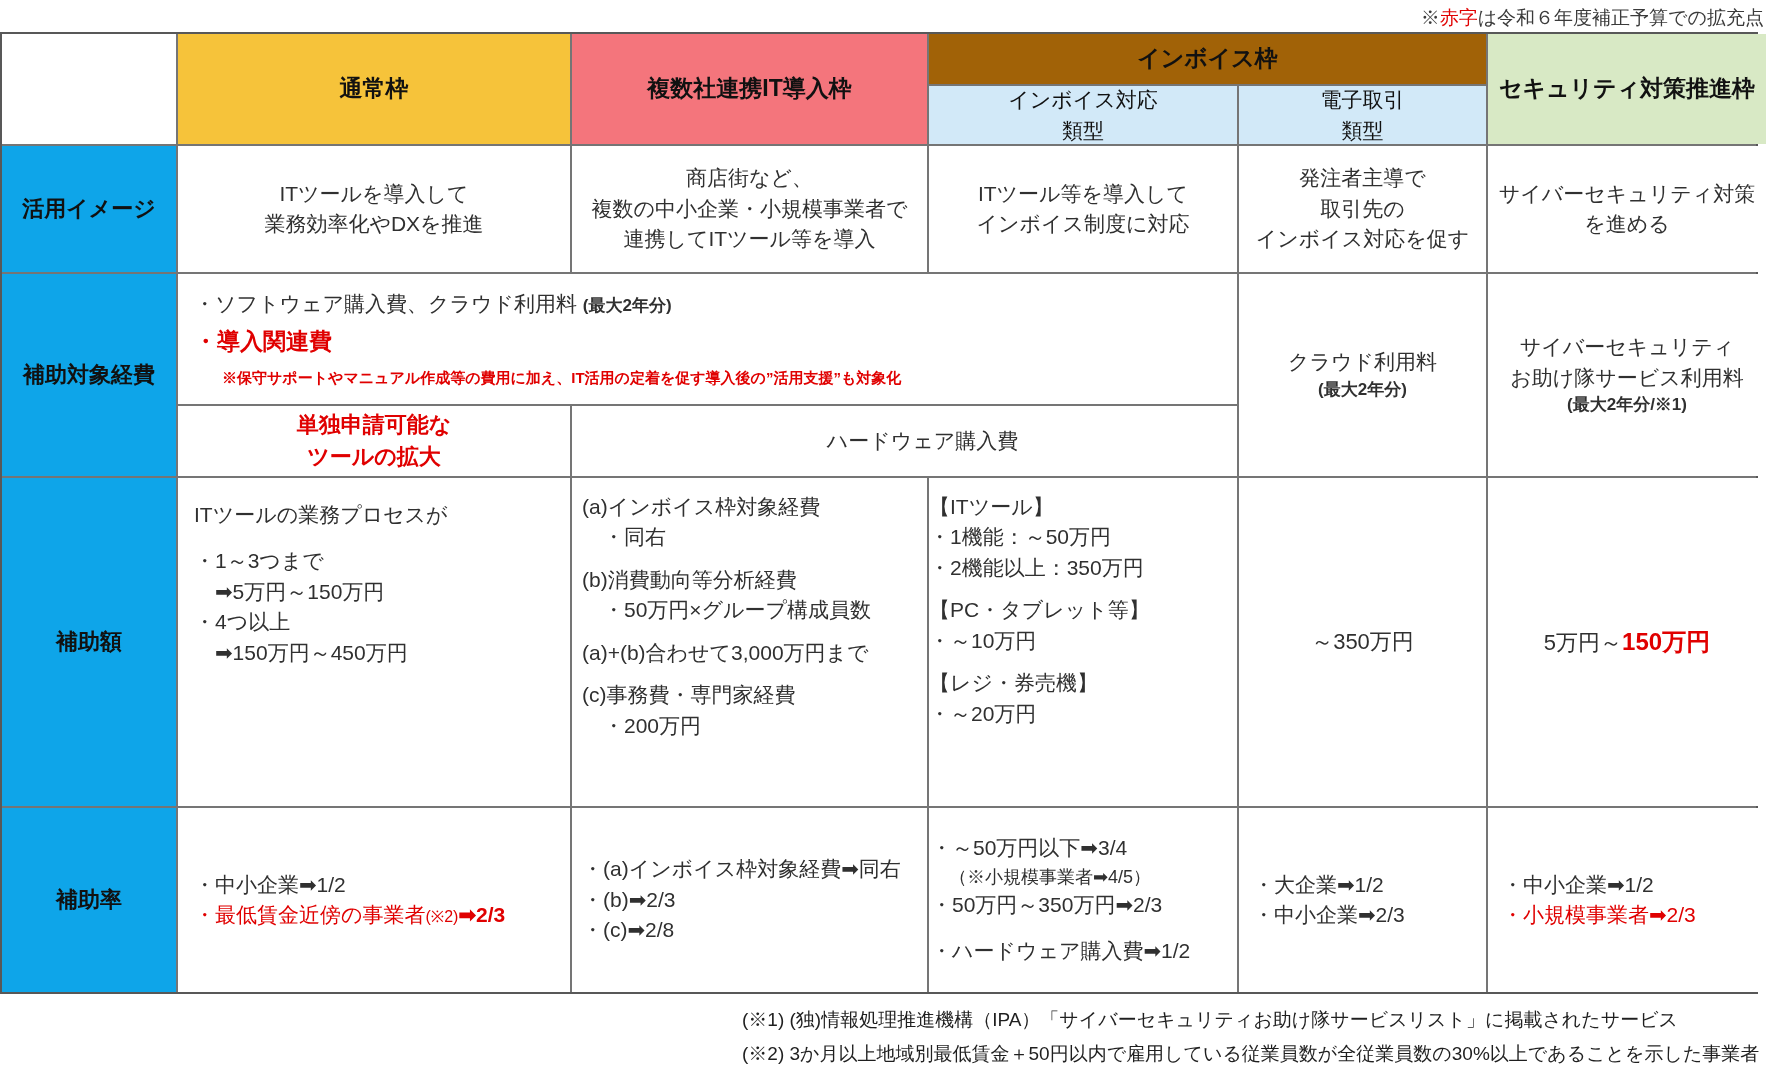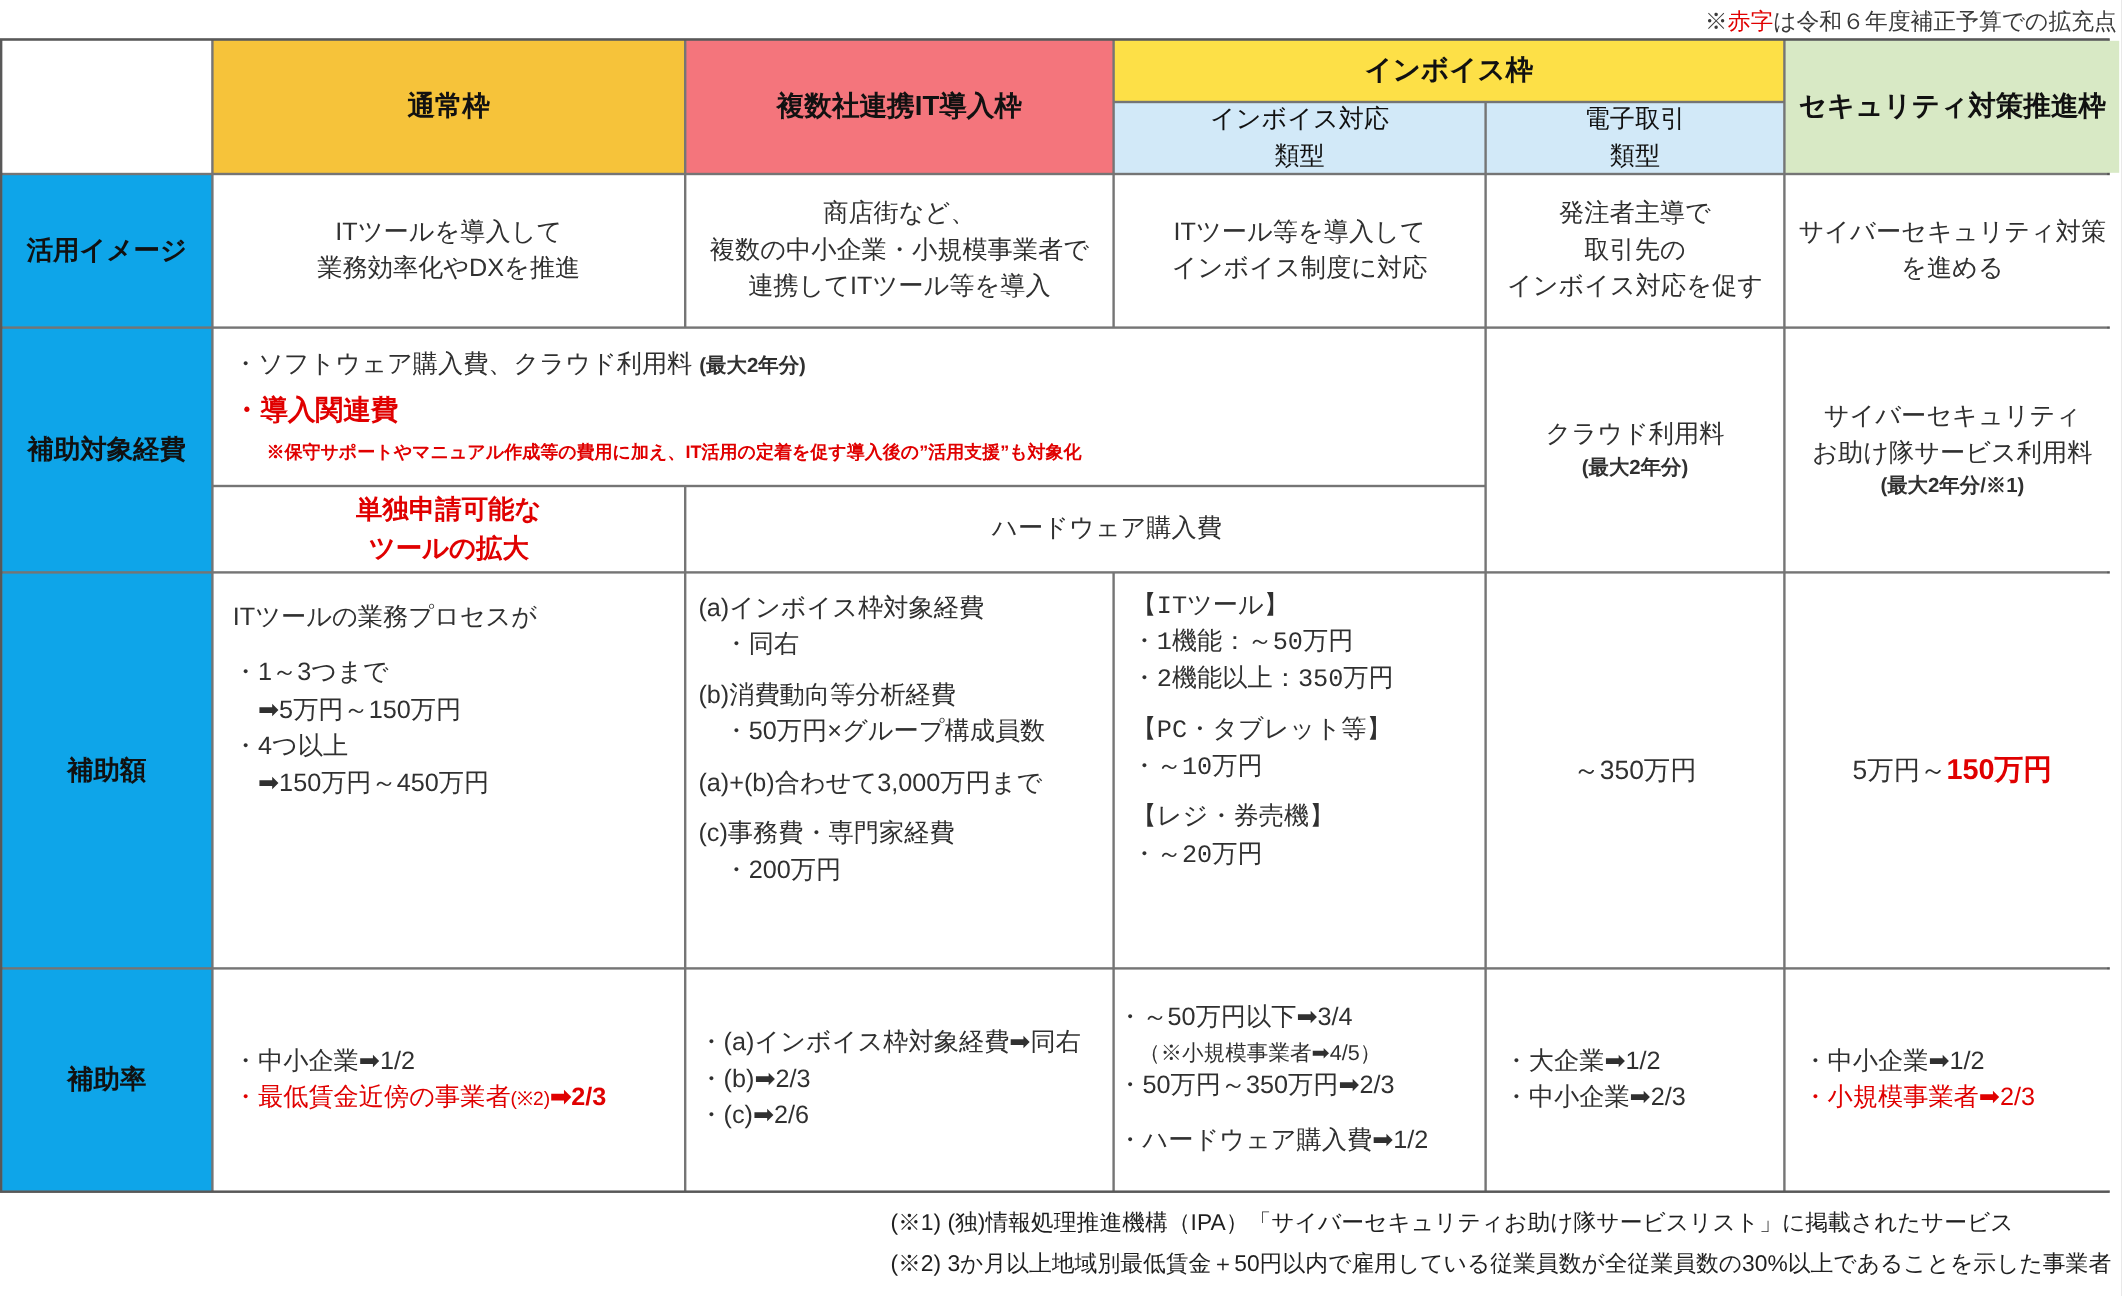--- a/index.html
+++ b/index.html
@@ -14,21 +14,21 @@
     grid-template-columns:174px 392px 355px 308px 247px 278px;
     grid-template-rows:50px 58px 126px 130px 70px 328px 184px;
     gap:2px;background:#757575;border:2px solid #585858;width:1754px;
   }
   .cell{background:#ffffff;display:flex;flex-direction:column;font-size:21px;line-height:1.45;}
   .center{align-items:center;justify-content:center;text-align:center;}
   .vcenter{justify-content:center;}
   .hdr{font-weight:bold;font-size:23px;color:#111;align-items:center;justify-content:center;text-align:center;}
   .bg-yellow{background:#f6c33a;}
   .bg-salmon{background:#f4757c;}
-  .bg-blue{background:#fde047;}
+  .bg-blue{background:#a16207;}
   .bg-lightblue{background:#d2e9f8;font-weight:normal;font-size:21px;line-height:1.5;}
   .bg-green{background:#d8e9c5;}
   .bg-cream{background:#0ea5e9;}
   .rowlabel{font-weight:bold;font-size:22px;color:#111;align-items:center;justify-content:center;text-align:center;}
 
   .c1r1{grid-column:1;grid-row:1 / span 2;}
   .h-tsujo{grid-column:2;grid-row:1 / span 2;}
   .h-fukusu{grid-column:3;grid-row:1 / span 2;}
   .h-invoice{grid-column:4 / span 2;grid-row:1;}
   .h-inv-taio{grid-column:4;grid-row:2;}
@@ -47,21 +47,21 @@
   .k-sec{grid-column:6;grid-row:3;}
 
   .e-main{grid-column:2 / span 3;grid-row:4;padding:10px 16px;justify-content:center;}
   .e-tsujo{grid-column:2;grid-row:5;}
   .e-hard{grid-column:3 / span 2;grid-row:5;padding-left:36px;}
   .e-den{grid-column:5;grid-row:4 / span 2;}
   .e-sec{grid-column:6;grid-row:4 / span 2;}
 
   .g-tsujo{grid-column:2;grid-row:6;padding:22px 10px 10px 16px;}
   .g-fukusu{grid-column:3;grid-row:6;padding:14px 6px 10px 10px;}
-  .g-inv{grid-column:4;grid-row:6;padding:14px 6px 10px 14px;font-family:Liberation Mono, monospace;}
+  .g-inv{grid-column:4;grid-row:6;padding:14px 6px 10px 0;}
   .g-den{grid-column:5;grid-row:6;}
   .g-sec{grid-column:6;grid-row:6;}
 
   .r-tsujo{grid-column:2;grid-row:7;padding-left:16px;}
   .r-fukusu{grid-column:3;grid-row:7;padding-left:10px;}
   .r-inv{grid-column:4;grid-row:7;padding-left:2px;}
   .r-den{grid-column:5;grid-row:7;padding-left:14px;}
   .r-sec{grid-column:6;grid-row:7;padding-left:14px;}
 
   .ln{display:block;}
@@ -185,21 +185,21 @@
     </div>
 
     <div class="cell rowlabel bg-cream lbl-ritsu">補助率</div>
     <div class="cell vcenter r-tsujo">
       <span class="ln">・中小企業➡1/2</span>
       <span class="ln red"><span>・最低賃金近傍の事業者</span><span class="small-ref">(※2)</span><span class="bold">➡2/3</span></span>
     </div>
     <div class="cell vcenter r-fukusu">
       <span class="ln">・(a)インボイス枠対象経費➡同右</span>
       <span class="ln">・(b)➡2/3</span>
-      <span class="ln">・(c)➡2/6</span>
+      <span class="ln">・(c)➡2/8</span>
     </div>
     <div class="cell vcenter r-inv">
       <span class="ln">・～50万円以下➡3/4</span>
       <span class="ln small-line">　（※小規模事業者➡4/5）</span>
       <span class="ln">・50万円～350万円➡2/3</span>
       <span class="gap16"></span>
       <span class="ln">・ハードウェア購入費➡1/2</span>
     </div>
     <div class="cell vcenter r-den">
       <span class="ln">・大企業➡1/2</span>

